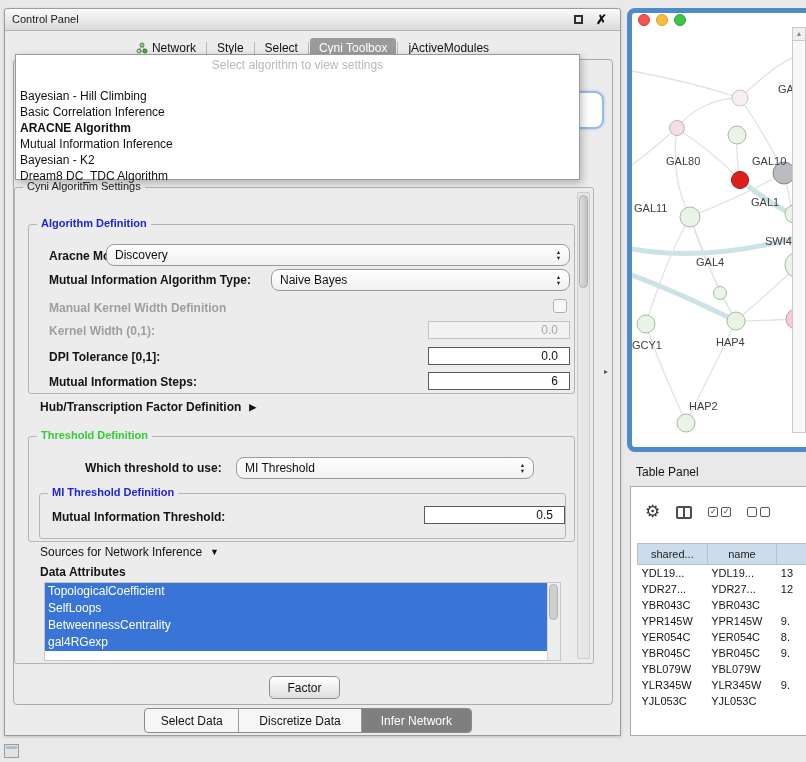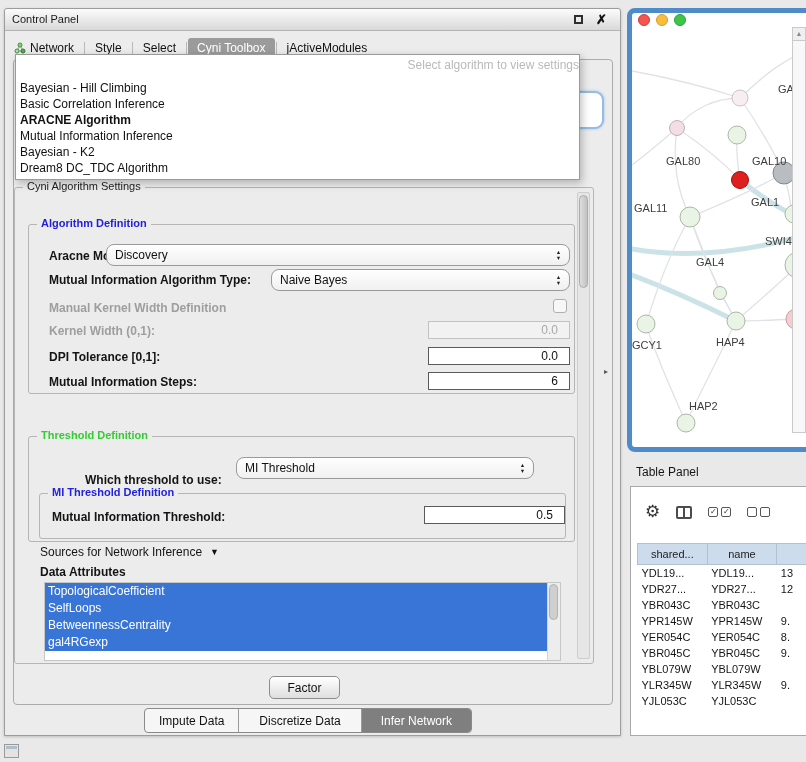--- a/index.html
+++ b/index.html
@@ -6,30 +6,30 @@
   html,body {width:806px;height:762px}
   body {font-family:"Liberation Sans",sans-serif;background:#e9e9e9;position:relative;overflow:hidden}
   #desktop {position:absolute;inset:0;background:#e9e9e9;overflow:hidden}
 
   
   #control-panel {position:absolute;left:4px;top:8px;width:617px;height:728px;background:#ececec;border:1px solid #9c9c9c;border-radius:3px 3px 0 0;box-shadow:0 1px 3px rgba(0,0,0,.18)}
   .titlebar {position:absolute;left:0;top:0;right:0;height:22px;background:linear-gradient(#fbfbfb,#d9d9d9);border-bottom:1px solid #b3b3b3;border-radius:3px 3px 0 0}
   .tb-title {position:absolute;left:7px;top:4px;font-size:11px;color:#1a1a1a}
   .tb-float {position:absolute;right:37px;top:6px;width:9px;height:9px;border:2px solid #2e2e2e}
   .tb-close {position:absolute;right:13px;top:3px;font-size:13px;font-weight:bold;color:#111;line-height:16px}
-  .tabbar {position:absolute;left:0;top:27px;width:100%;height:24px;display:flex;align-items:center;font-size:12px;color:#111}
+  .tabbar {position:absolute;left:0;top:27px;width:100%;height:24px;display:flex;justify-content:center;align-items:center;font-size:12px;color:#111}
   .tab {padding:3px 9px;border-radius:3px;display:flex;align-items:center;gap:4px;white-space:nowrap;cursor:default}
   .tab.active {background:var(--active-tab-gray);color:#fff}
   .tabsep {width:1px;height:13px;background:#b8b8b8;margin:0 1px}
   .content-frame {position:absolute;left:8px;top:50px;width:600px;height:646px;border:1px solid #ababab;border-radius:4px}
   .combo-remnant {position:absolute;left:552px;top:82px;width:47px;height:38px;background:#fff;border:2px solid #96bce4;border-radius:9px;box-shadow:0 0 3px #9cc2e8;z-index:2}
 
   
   .popup {position:absolute;left:10px;top:45px;width:565px;height:126px;background:#fff;border:1px solid #9a9a9a;box-shadow:2px 3px 8px rgba(0,0,0,.25);z-index:5;padding-top:2px}
-  .popup-placeholder {height:16px;line-height:16px;text-align:right;color:#b9b9b9;font-size:12px;margin-bottom:7px}
+  .popup-placeholder {height:16px;line-height:16px;text-align:center;color:#b9b9b9;font-size:12px;margin-bottom:15px}
   .popup-item {height:16px;line-height:16px;padding-left:4px;font-size:12px;color:#111}
   .popup-item.sel {font-weight:bold}
 
   
   .gbox {position:absolute;border:1px solid #b5b5b5;border-radius:3px}
   .gtitle {position:absolute;top:-8px;left:8px;background:#ececec;padding:0 4px;font-size:11px;color:#222;white-space:nowrap}
   .gtitle.blue {color:var(--group-title-blue);font-weight:bold}
   .gtitle.green {color:var(--group-title-green);font-weight:bold}
   #settings-group {left:9px;top:178px;width:580px;height:477px}
 
@@ -180,25 +180,29 @@
         <span class="flabel dis" style="left:20px;top:99px">Kernel Width (0,1):</span>
         <input class="tfield dis" style="left: 399px; top: 96px; width: 142px;" value="0.0">
 
         <span class="flabel" style="left:20px;top:125px">DPI Tolerance [0,1]:</span>
         <input class="tfield" style="left: 399px; top: 122px; width: 142px;" value="0.0">
 
         <span class="flabel" style="left:20px;top:150px">Mutual Information Steps:</span>
         <input class="tfield" style="left: 399px; top: 147px; width: 142px;" value="6">
       </div>
 
+      <div class="toggle-row" style="left:25px;top:212px">
+        <span>Hub/Transcription Factor Definition</span>
+        <span class="tri">▶</span>
+      </div>
 
       <div class="gbox" style="left:13px;top:248px;width:547px;height:106px">
         <span class="gtitle green">Threshold Definition</span>
 
-        <span class="flabel" style="left:56px;top:36px">Which threshold to use:</span>
+        <span class="flabel" style="left:56px;top:24px">Which threshold to use:</span>
         <span class="combo" style="left:207px;top:20px;width:298px">
           <span class="cv">MI Threshold</span>
           <span class="spin">
               <div>▲</div>
               <div>▼</div>
             </span>
         </span>
 
         <div class="gbox" style="left:10px;top:56px;width:527px;height:46px">
           <span class="gtitle blue">MI Threshold Definition</span>
@@ -222,21 +226,21 @@
         </div>
         <div class="attr-scroll">
           <div class="attr-thumb"></div>
         </div>
       </div>
     </div>
 
     <button class="apply-btn">Factor</button>
 
     <div class="bottom-tabbar">
-      <span class="btab" style="width:95px">Impute Data</span>
+      <span class="btab" style="width:95px">Select Data</span>
       <span class="btab" style="width:123px">Discretize Data</span>
       <span class="btab active" style="width:110px">Infer Network</span>
     </div>
   </div>
 
   <span class="split-arrow">▸</span>
 
   <div id="net-window">
     <div class="traffic">
       <span class="tl red"></span>

